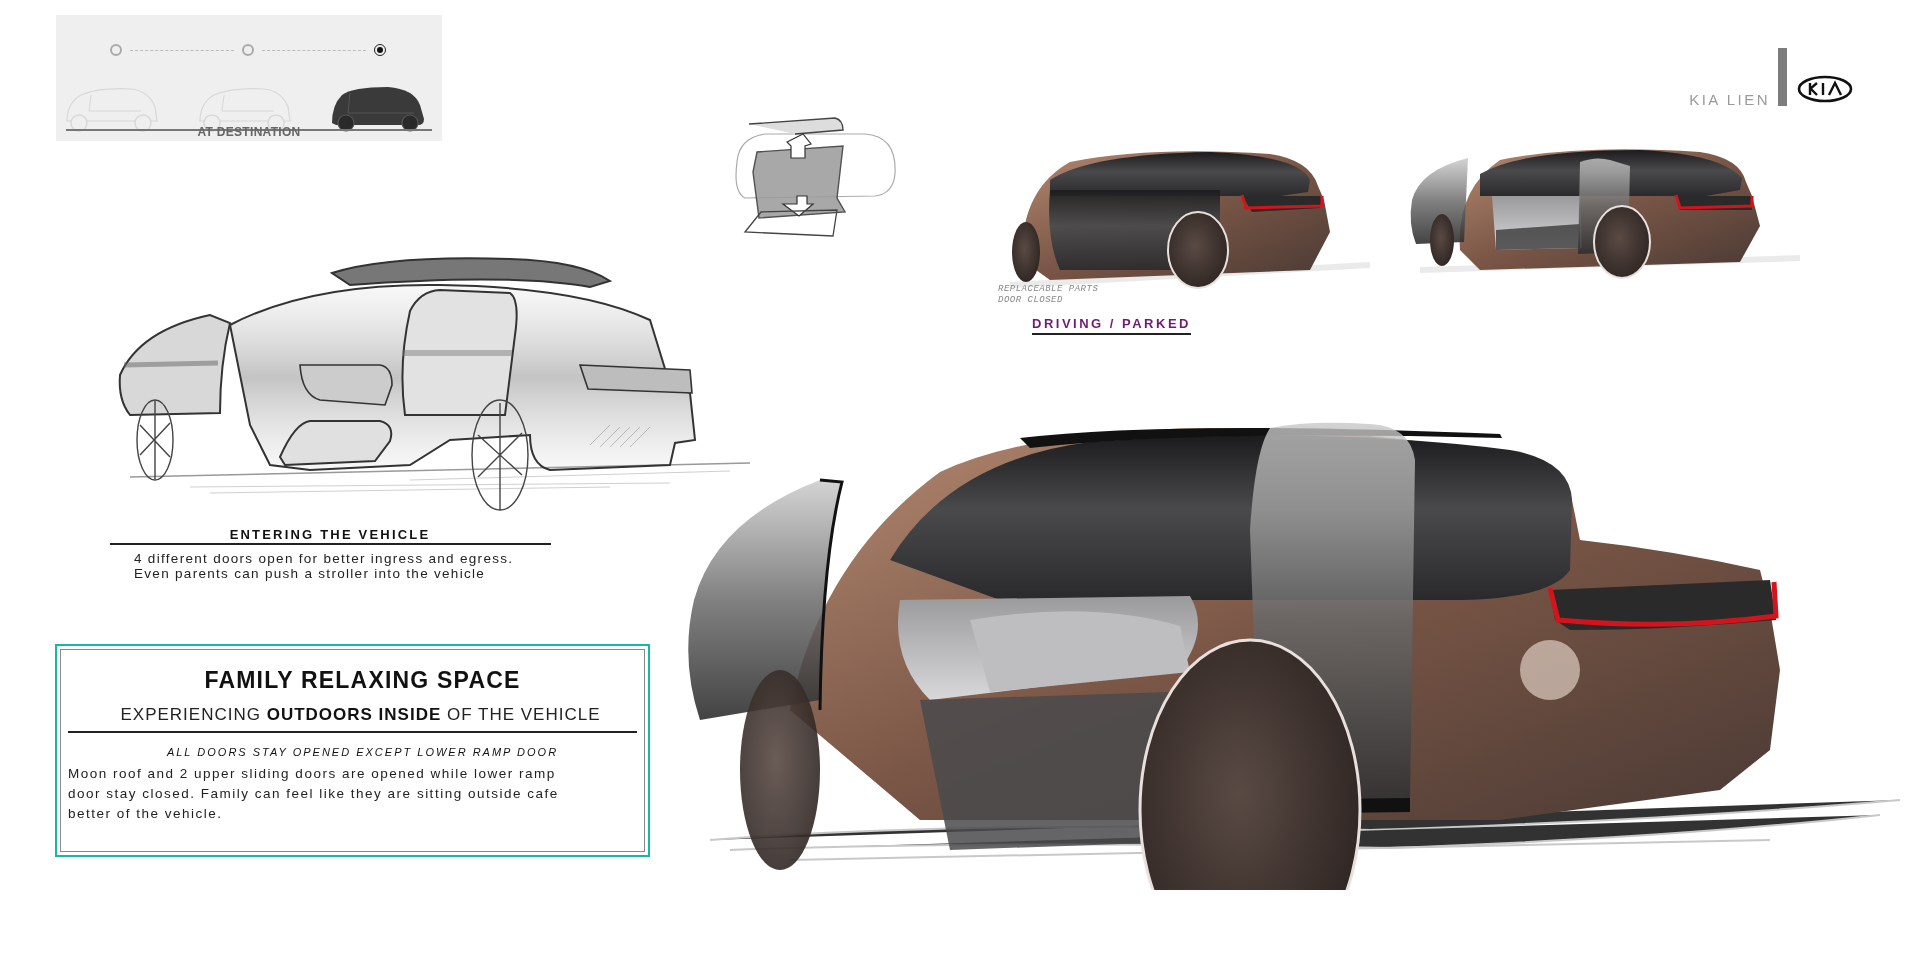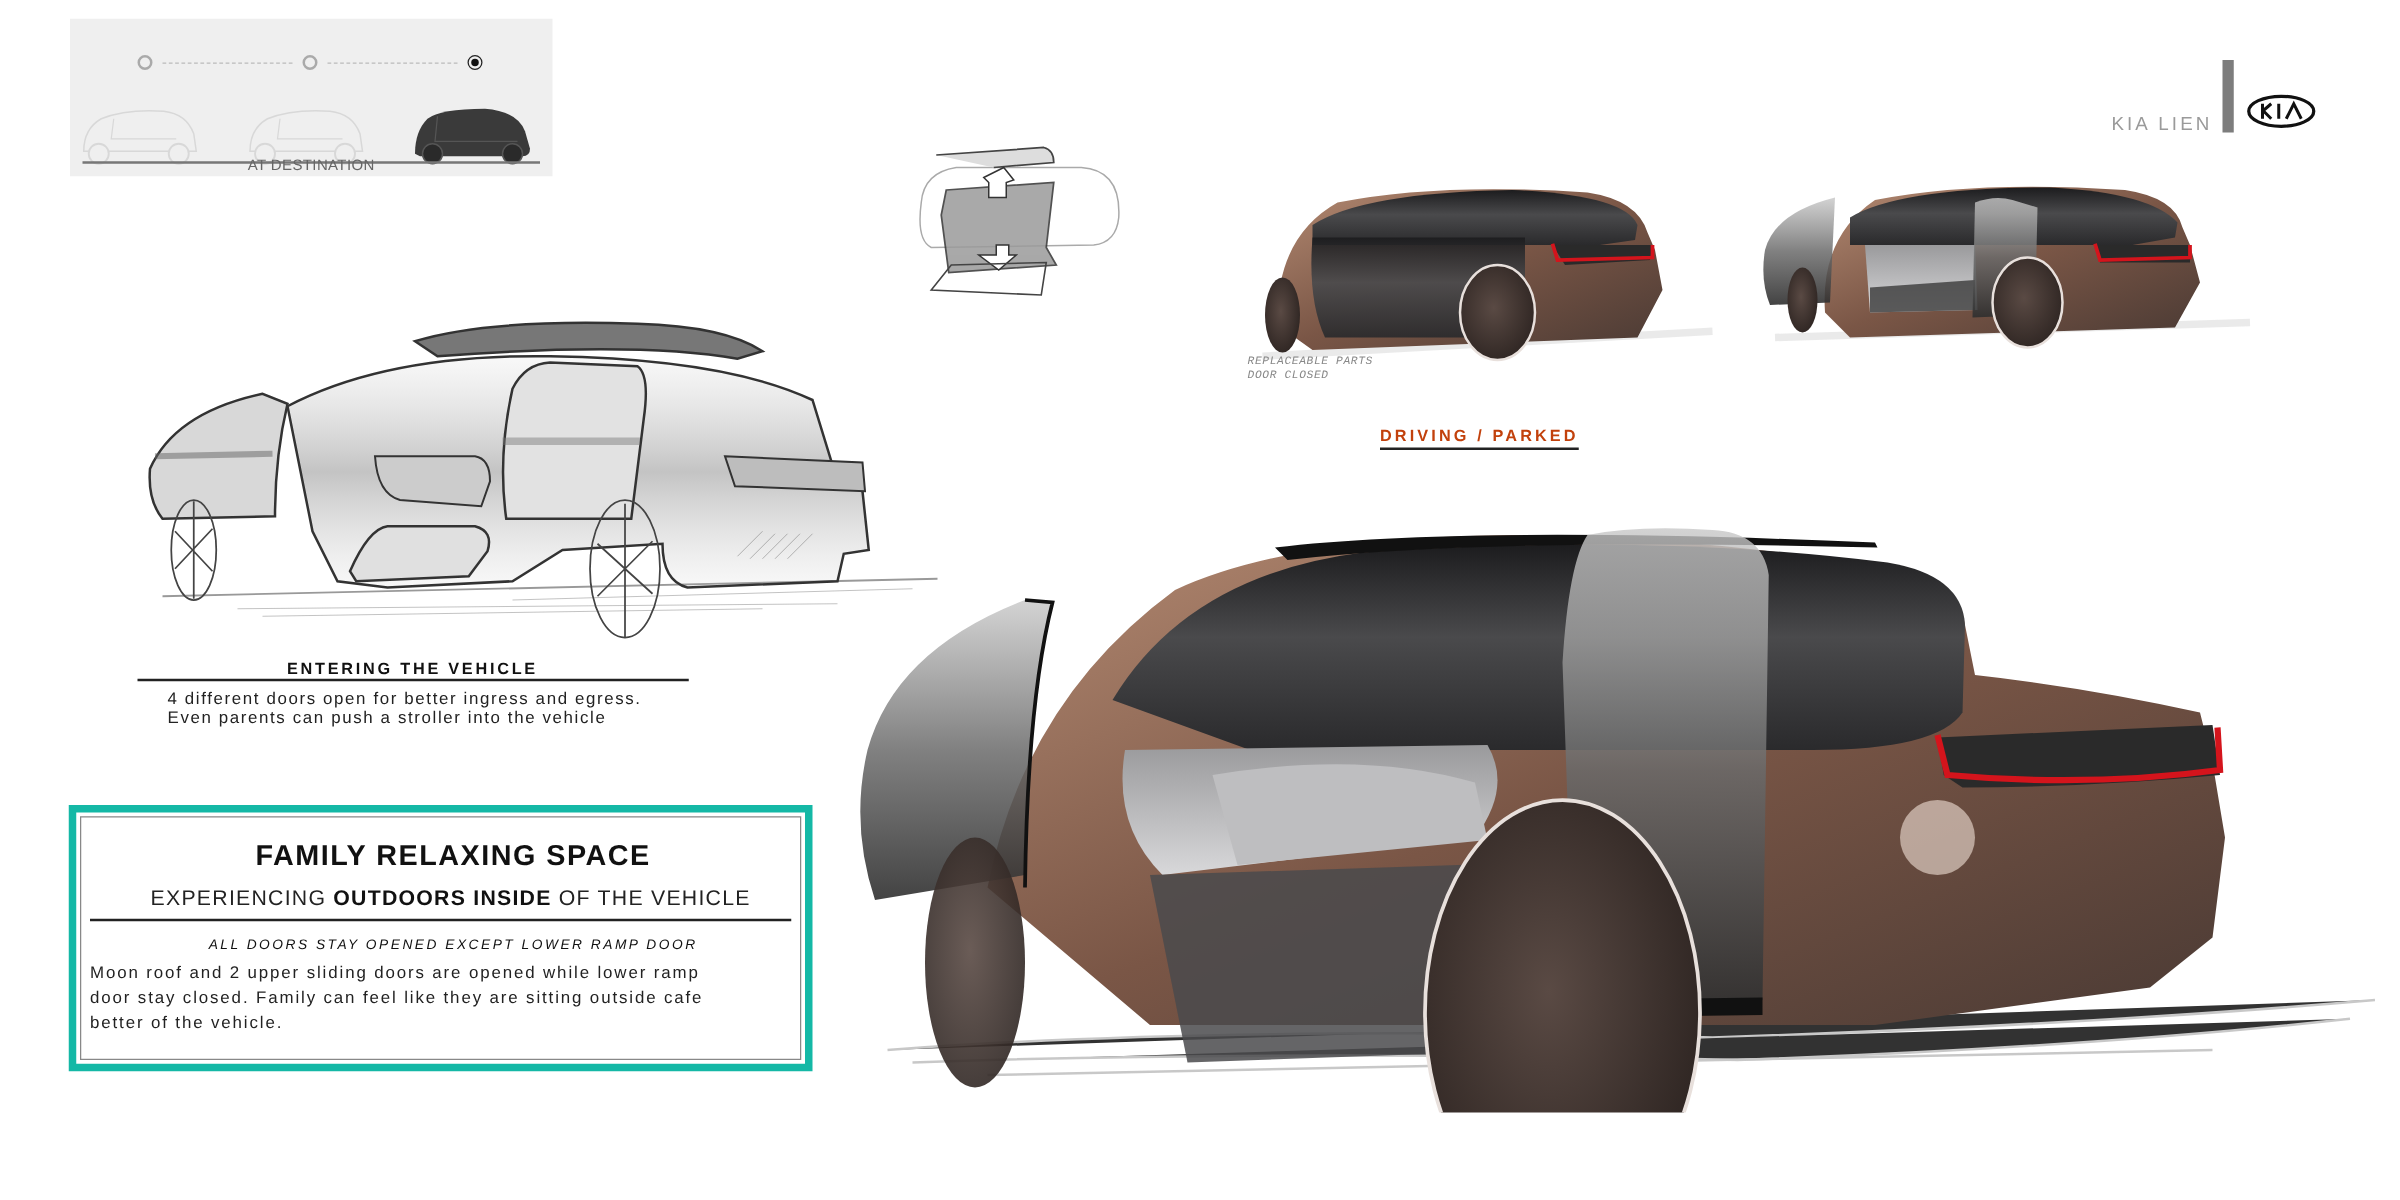--- a/index.html
+++ b/index.html
@@ -8,53 +8,53 @@
 
   
   .status-panel { position: absolute; left: 56px; top: 15px; width: 386px; height: 126px; background: #efefef; }
   .timeline { position: absolute; left: 0; top: 0; width: 100%; height: 60px; }
   .step-dot { position: absolute; top: 29px; width: 12px; height: 12px; border-radius: 50%; border: 2px solid #aaa; background: #efefef; }
   .step-dot.active { border: 1.5px solid #222; background: #efefef; }
   .step-dot.active::after { content: ""; position: absolute; left: 1.5px; top: 1.5px; width: 6px; height: 6px; border-radius: 50%; background: #111; }
   .step-line { position: absolute; top: 35px; height: 0; border-top: 1px dashed #bbb; }
   .mini-car { position: absolute; top: 66px; width: 98px; height: 52px; }
   .status-ground { position: absolute; left: 10px; right: 10px; top: 114px; height: 1.5px; background: #777; }
-  .status-label { position: absolute; left: 0; width: 100%; top: 109px; text-align: center; font-size: 12px; font-weight: normal; color: #666; letter-spacing: 0.3px; }
+  .status-label { position: absolute; left: 0; width: 100%; top: 109px; text-align: center; font-size: 12px; font-weight: bold; color: #666; letter-spacing: 0.3px; }
   
   .status-label { top: 110px; }
 
   
   .brand { position: absolute; right: 12px; top: 0; width: 300px; height: 70px; margin-top: 48px; }
   .brand-name { position: absolute; right: 138px; top: 43px; font-size: 15px; letter-spacing: 2.5px; color: #9a9a9a; }
   .brand-bar { position: absolute; right: 121px; top: 0; width: 9px; height: 58px; background: #7d7d7d; }
   .kia-logo { position: absolute; right: 55px; top: 27px; width: 56px; height: 28px; }
 
   
   .sketch-large { position: absolute; left: 110px; top: 225px; width: 670px; height: 290px; }
   .sketch-small { position: absolute; left: 725px; top: 112px; width: 180px; height: 130px; }
 
   .enter-title { position: absolute; left: 110px; top: 527px; width: 440px; text-align: center; font-size: 13px; font-weight: bold; letter-spacing: 2.2px; color: #111; }
   .enter-rule { position: absolute; left: 110px; top: 543px; width: 441px; height: 2px; background: #222; }
   .enter-body { position: absolute; left: 110px; top: 551px; width: 470px; font-size: 13.5px; line-height: 15px; letter-spacing: 1.3px; color: #222; margin-left: 24px; }
 
   
-  .info-box { position: absolute; left: 55px; top: 644px; width: 595px; height: 213px; border: 6px solid #14b8a6; }
+  .info-box { position: absolute; left: 55px; top: 644px; width: 595px; height: 213px; border: 2px solid #14b8a6; }
   .info-inner { position: absolute; left: 3px; top: 3px; right: 3px; bottom: 3px; border: 1px solid #888; }
   .info-title { position: absolute; left: 0; width: 100%; top: 17px; text-align: center; font-size: 23px; font-weight: bold; letter-spacing: 1.2px; color: #111; padding-left: 20px; }
   .info-subtitle { position: absolute; left: 0; width: 100%; top: 55px; text-align: center; font-size: 17px; letter-spacing: 1px; color: #222; padding-left: 16px; }
   .info-subtitle b { font-weight: bold; color: #111; }
   .info-rule { position: absolute; left: 7px; right: 7px; top: 81px; height: 1.5px; background: #222; }
   .info-italic { position: absolute; left: 0; width: 100%; top: 96px; text-align: center; font-size: 11px; font-style: italic; letter-spacing: 2px; color: #111; padding-left: 20px; }
   .info-body { position: absolute; left: 7px; top: 114px; width: 560px; font-size: 13.5px; line-height: 20px; letter-spacing: 1.5px; color: #222; }
 
   
   .render-closed { position: absolute; left: 990px; top: 140px; width: 400px; height: 160px; }
   .render-open { position: absolute; left: 1400px; top: 140px; width: 420px; height: 150px; }
   .note-replaceable { position: absolute; left: 998px; top: 284px; font-family: Liberation Mono, monospace; font-size: 9px; color: #888; letter-spacing: 0.5px; font-style: italic; line-height: 11px; }
-  .driving-label { position: absolute; left: 1104px; top: 316px; font-size: 13px; font-weight: bold; letter-spacing: 2.5px; color: #c2410c; border-bottom: 2px solid #222; padding-bottom: 2px; margin-top: 25px; }
+  .driving-label { position: absolute; left: 1032px; top: 316px; font-size: 13px; font-weight: bold; letter-spacing: 2.5px; color: #701a75; border-bottom: 2px solid #222; padding-bottom: 2px; }
 
   .render-main { position: absolute; left: 670px; top: 420px; width: 1250px; height: 470px; }
 </style>
 </head>
 <body>
 
 <div class="status-panel">
   <div class="timeline">
     <div class="step-dot" style="left:54px;"></div>
     <div class="step-line" style="left:74px;width:104px;"></div>

